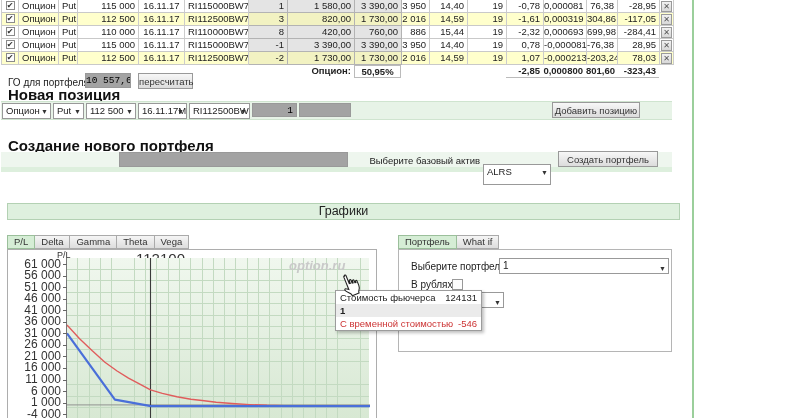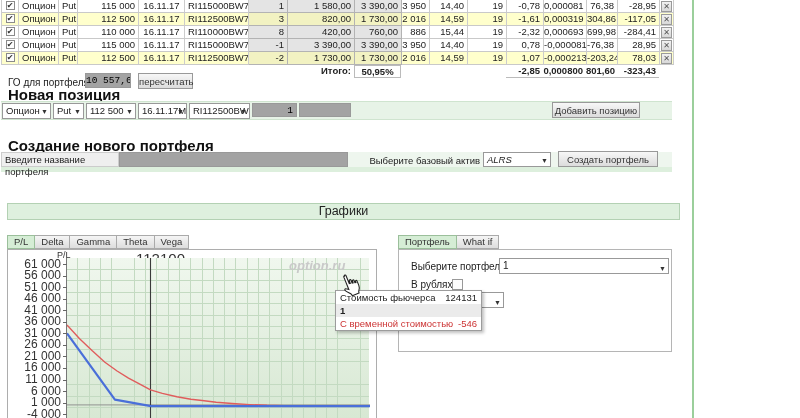--- a/index.html
+++ b/index.html
@@ -199,21 +199,21 @@
         <div class="cell">1,07</div>
         <div class="cell">-0,000213</div>
         <div class="cell">-203,24</div>
         <div class="cell">78,03</div>
         <div class="cell">
           <div class="xbtn">✕</div>
         </div>
       </div>
     </div>
   <div class="totrow">
-    <span class="tot-label">Итого:</span>
+    <span class="tot-label">Опцион:</span>
     <span class="tot-pct">50,95%</span>
     <span class="tot-0">-2,85</span>
     <span class="tot-1">0,000800</span>
     <span class="tot-2">801,60</span>
     <span class="tot-3">-323,43</span>
   </div>
 
   <div class="lbl" style="left:8px;top:77px;">ГО для портфеля:</div>
   <input class="ibox" style="left: 85px; top: 73px; width: 46px; height: 15px; text-align: center;" value="10 557,61">
   <button class="btn" style="left:138px;top:73px;width:55px;height:16px;">пересчитать</button>
@@ -225,24 +225,23 @@
   <div class="dd" style="left:86px;top:103px;width:50px;"><span>112 500</span><span class="arr">▼</span></div>
   <div class="dd" style="left:138px;top:103px;width:49px;"><span>16.11.17M</span><span class="arr">▼</span></div>
   <div class="dd" style="left:189px;top:103px;width:61px;"><span>RI112500BW</span><span class="arr">▼</span></div>
   <input class="ibox" style="left: 252px; top: 103px; width: 45px; height: 14px; text-align: right; padding-right: 3px;" value="1">
   <div class="ibox" style="left:299px;top:103px;width:52px;height:14px;"></div>
   <button class="btn" style="left:552px;top:102px;width:88px;height:16px;">Добавить позицию</button>
 
   <h1 class="sec" style="left:8px;top:137px;">Создание нового портфеля</h1>
   <div class="ppstrip"></div>
   <div class="ppstrip2"></div>
-  <div class="lblcell" style="left:1px;top:152px;width:118px;height:15px;">Введите название портфеля</div>
   <input class="ibox" style="left: 119px; top: 152px; width: 229px; height: 15px;">
   <div class="lbl" style="left:352px;top:155px;width:128px;text-align:right;font-size:9.5px;">Выберите базовый актив</div>
-  <div class="dd" style="left:483px;top:152px;width:68px;height:15px;font-style:italic;"><span>ALRS</span><span class="arr">▼</span></div>
+  <div class="dd" style="left:483px;top:164px;width:68px;height:21px;"><span>ALRS</span><span class="arr">▼</span></div>
   <button class="btn" style="left:558px;top:151px;width:100px;height:16px;">Создать портфель</button>
 
   <div class="chbar">Графики</div>
 
   <div class="tabs" style="left:7px;" id="chart-tabs">
       <div class="tab active">P/L</div>
       <div class="tab">Delta</div>
       <div class="tab">Gamma</div>
       <div class="tab">Theta</div>
       <div class="tab">Vega</div>

